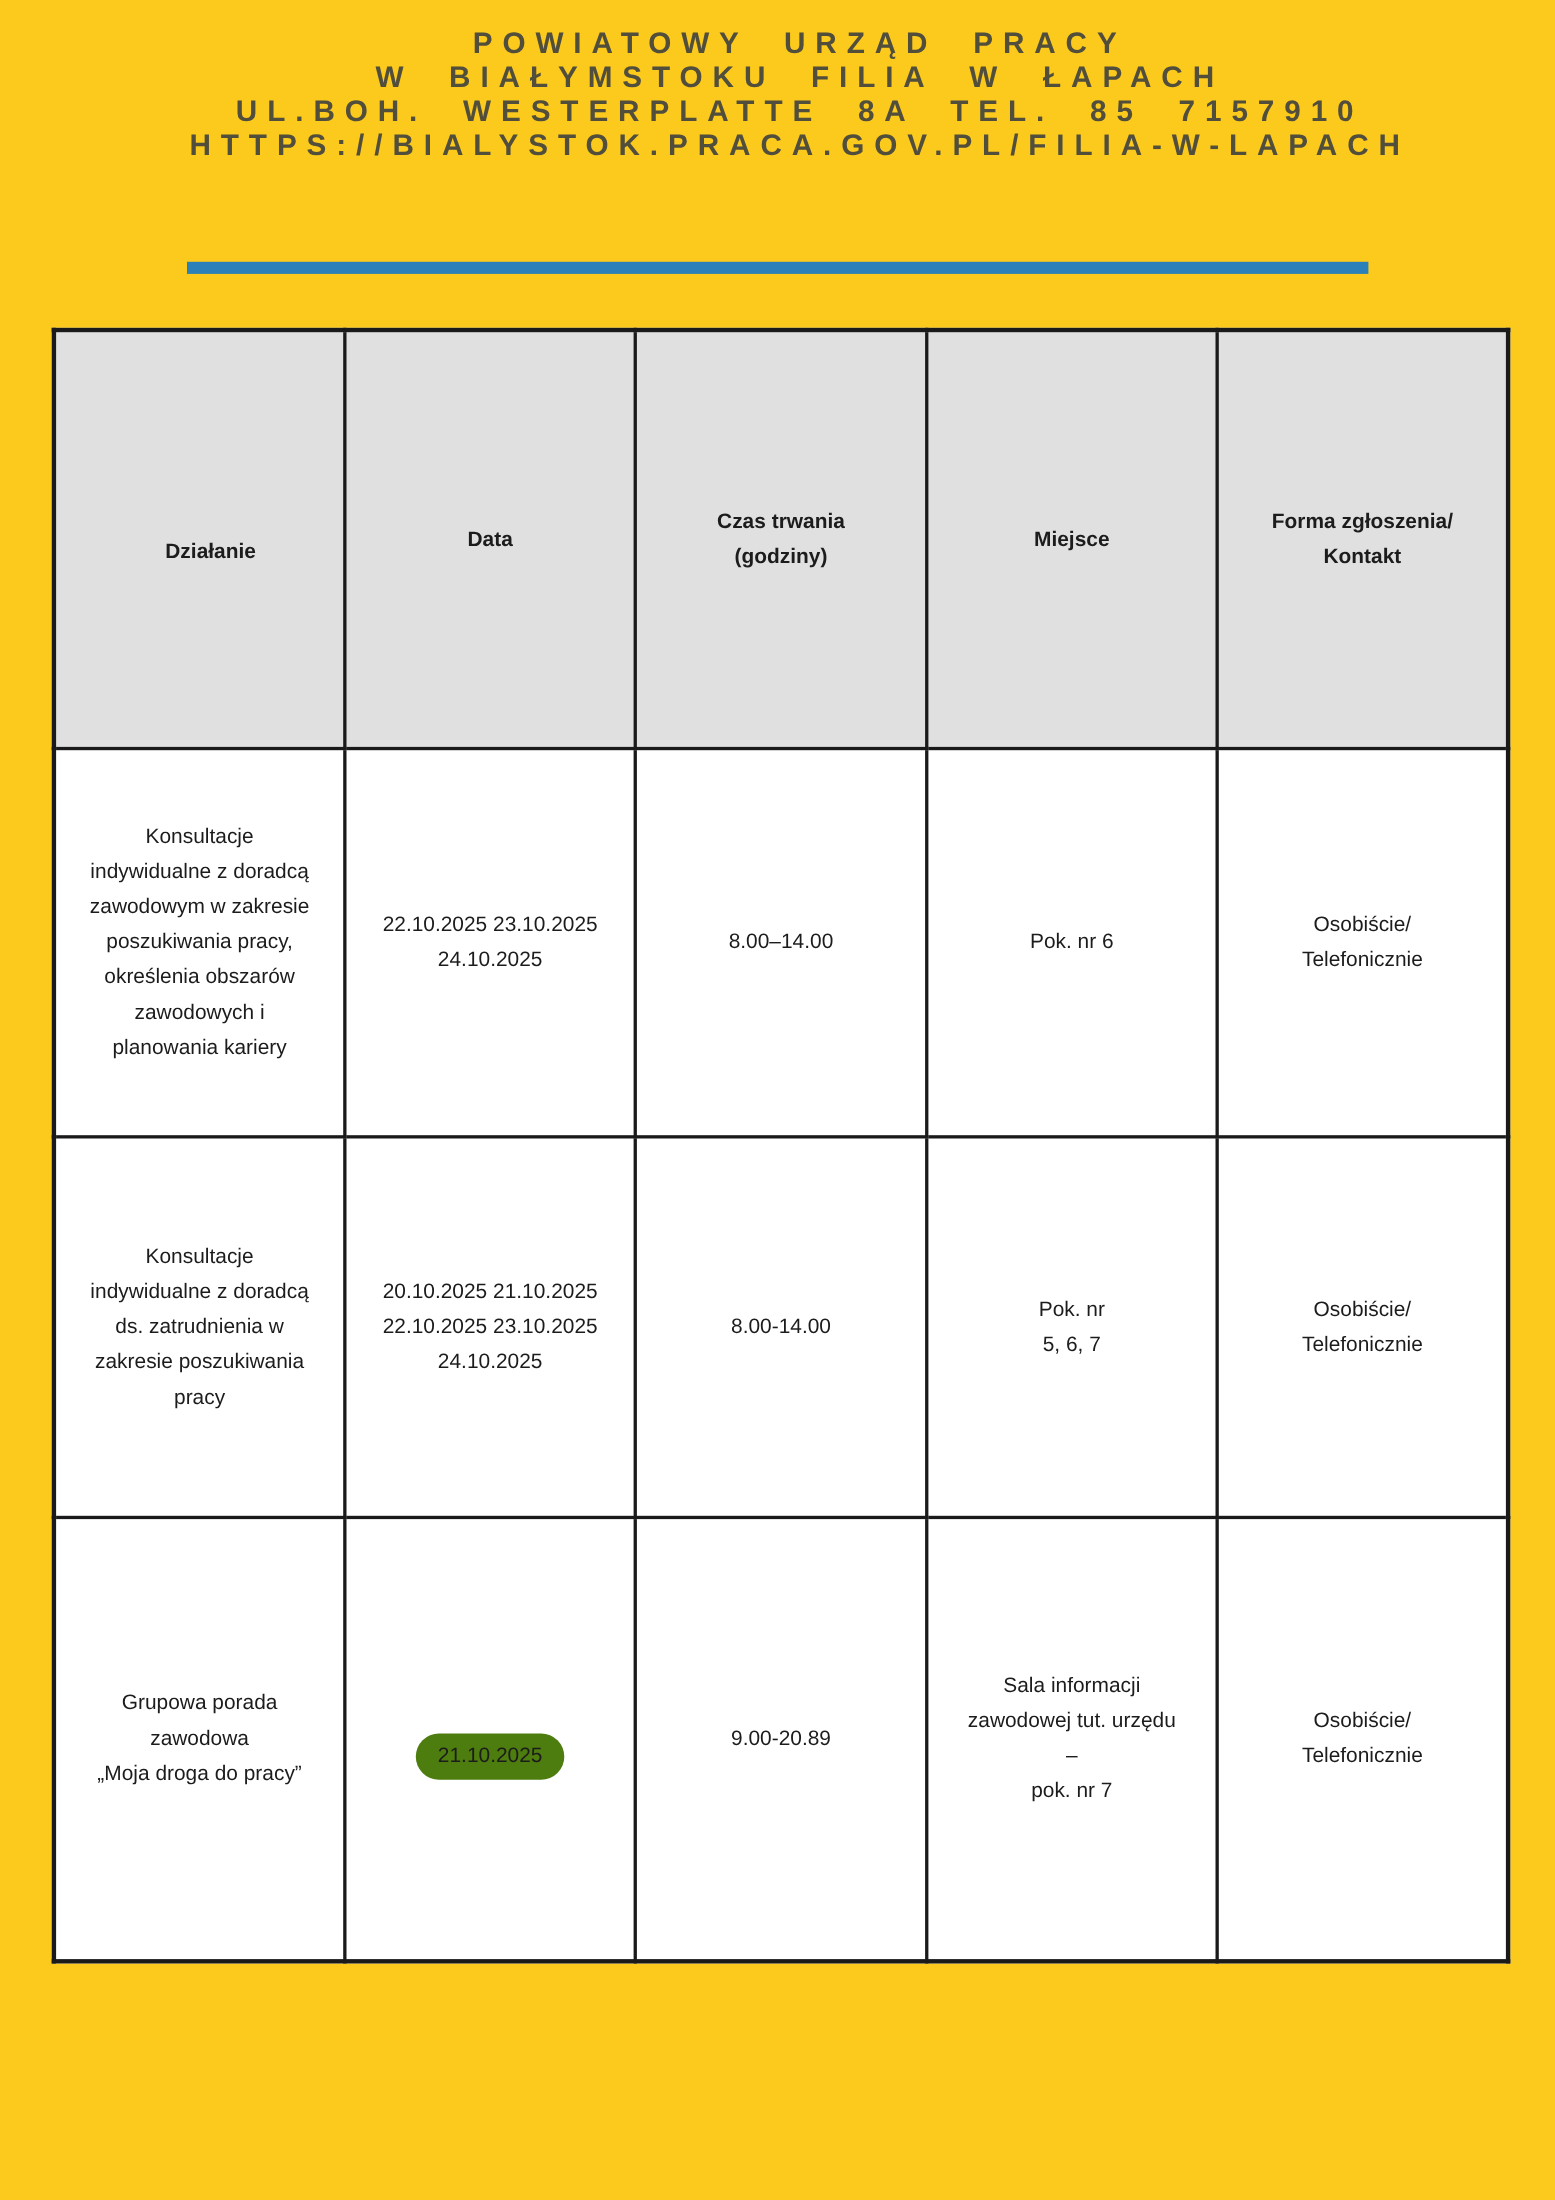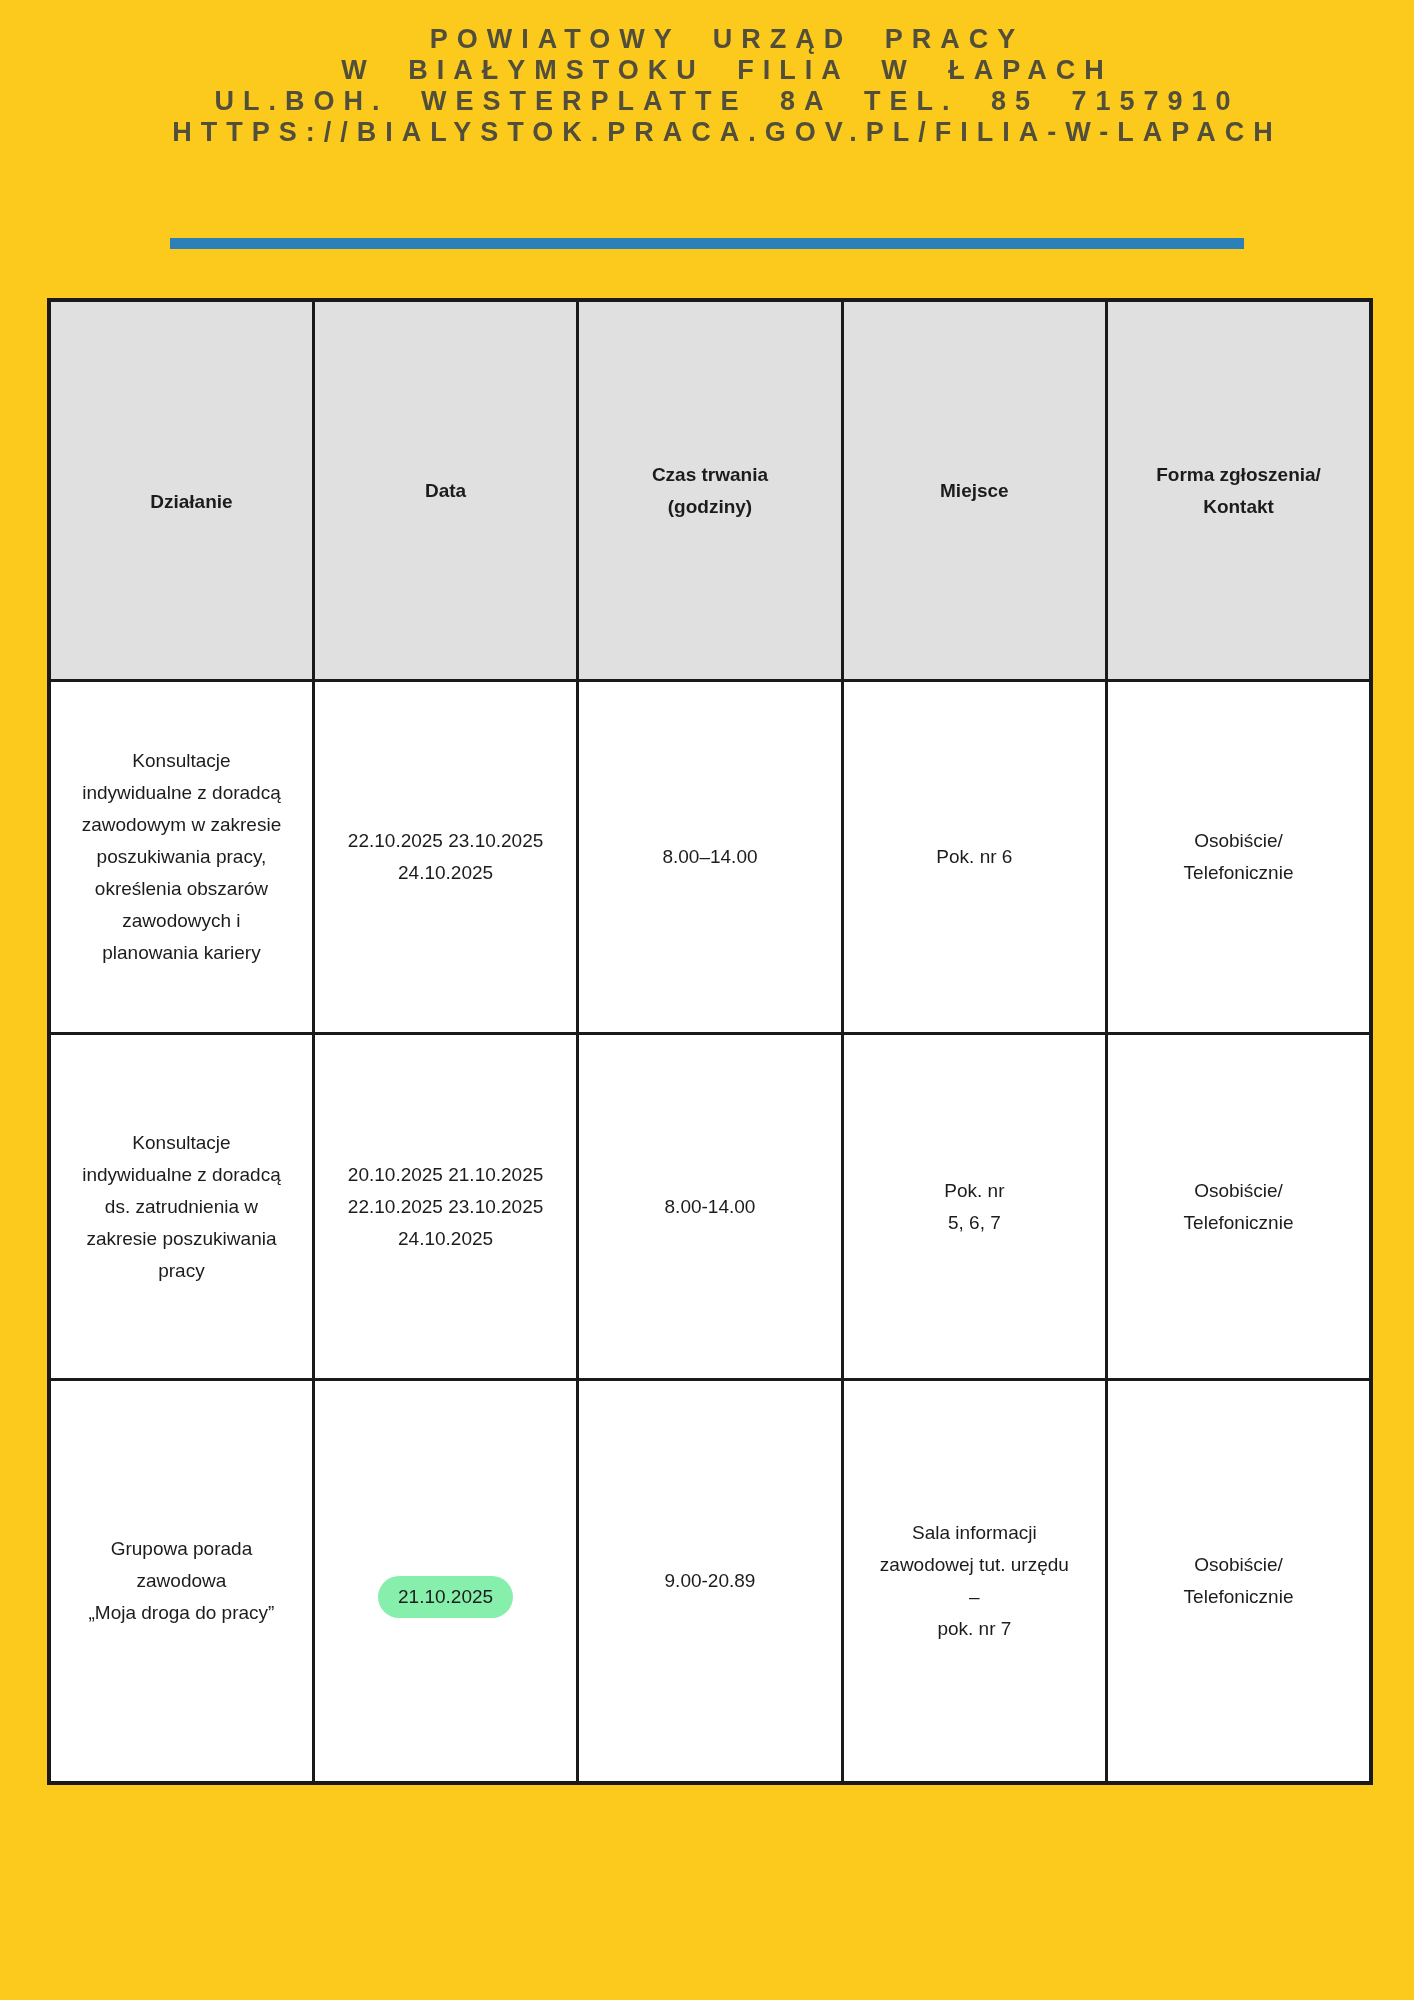--- a/index.html
+++ b/index.html
@@ -64,21 +64,21 @@
     height: 377px;
   }
   .row-1 td { height: 350px; }
   .row-2 td { height: 343px; }
   .row-3 td { height: 400px; }
 
   .nudge-down { position: relative; top: 11px; display: inline-block; margin-left: 20px; }
 
   .date-pill {
     display: inline-block;
-    background: #86efac;
+    background: #4d7c0f;
     border-radius: 999px;
     padding: 5px 20px;
     font-size: 19px;
     line-height: 32px;
     color: #1c1c1c;
   }
 </style>
 </head>
 <body>
 

